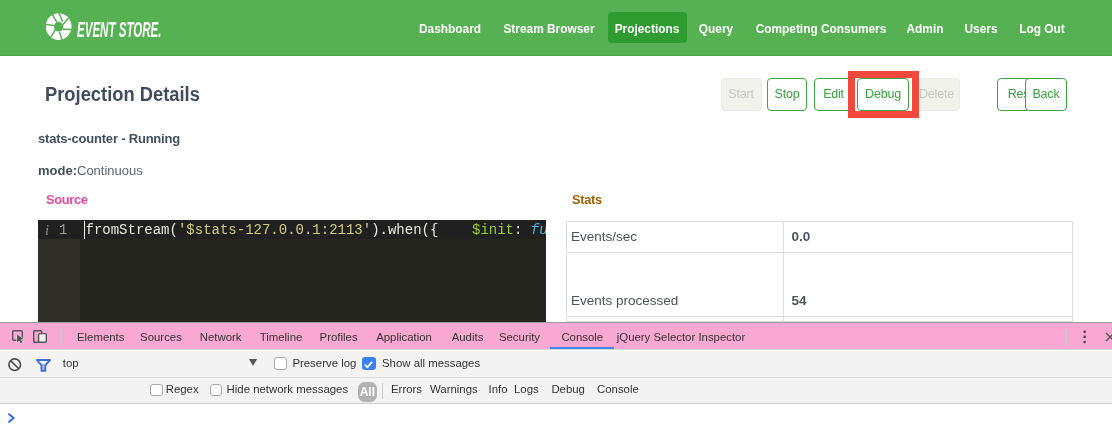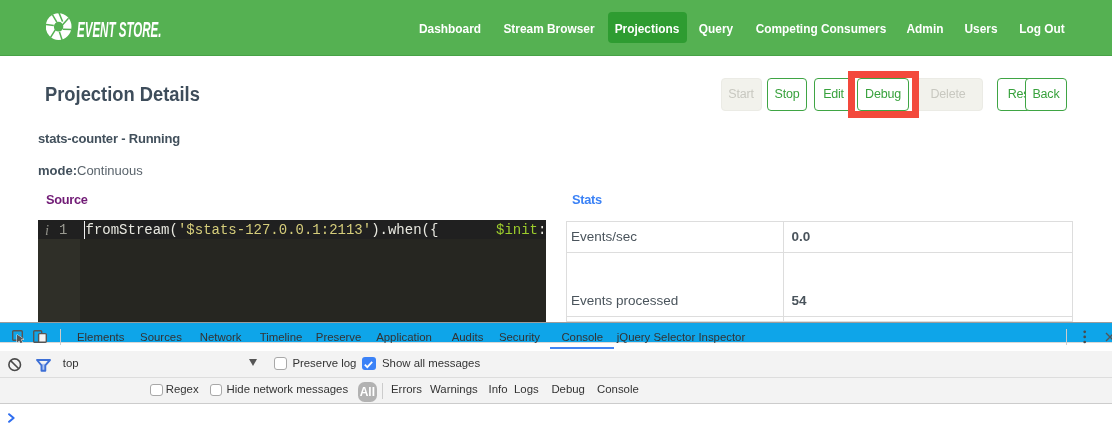--- a/index.html
+++ b/index.html
@@ -15,23 +15,23 @@
 #pill { position:absolute; left:607.5px; top:12.4px; width:79.3px; height:30.4px;
   background:#2e9c31; border-radius:4px; }
 
 #h1 { position:absolute; left:45px; top:83px; font-size:19.5px; font-weight:bold;
   color:#3e4d5b; transform:scaleX(0.94); transform-origin:left top; }
 #sub1 { position:absolute; left:38px; top:130.5px; font-size:13px; letter-spacing:-0.2px; font-weight:bold;
   color:#42505c; }
 #sub2 { position:absolute; left:38px; top:162.5px; font-size:13px; color:#5a646c; }
 #sub2 b { color:#42505c; }
 #srclbl { position:absolute; left:46px; top:191.5px; font-size:12.8px; letter-spacing:-0.3px; font-weight:bold;
-  color:#701a75; }
+  color:#ec4899; }
 #statslbl { position:absolute; left:572px; top:191.5px; font-size:12.8px; letter-spacing:-0.3px; font-weight:bold;
-  color:#3b82f6; }
+  color:#a16207; }
 
 .btn { position:absolute; top:77.5px; height:33px; line-height:30.5px;
   text-align:center; font-size:12.5px; letter-spacing:-0.2px; border-radius:4px; background:#fff;
   border:1.3px solid #3fa544; color:#38a23d; }
 .btn.dis { border:1.3px solid #ebebe5; color:#c8c8c0; background:#f2f2ec; }
 #redbox { position:absolute; left:847.7px; top:70.5px; width:71.4px; height:47.1px;
   border:7px solid #f3493c; z-index:5; }
 
 #editor { position:absolute; left:38px; top:220px; width:507.5px; height:101.8px;
   background:#262621; overflow:hidden; font-family:"Liberation Mono", monospace;
@@ -39,35 +39,35 @@
 #gutter { position:absolute; left:0; top:0; bottom:0; width:41.8px; background:#2f2f28; }
 #line1 { position:absolute; left:0; top:0; width:100%; height:19.2px; background:#202020; }
 #gutmarks { position:absolute; left:0; top:0; width:41.8px; height:19.2px;
   color:#8f8f88; }
 #gutmarks i { position:absolute; left:7px; top:1.5px; font-style:italic;
   font-family:"Liberation Serif", serif; font-size:14.5px; }
 #gutmarks s { position:absolute; left:21px; top:2px; text-decoration:none; color:#9a9a92; }
 #cursor { position:absolute; left:45.8px; top:1px; width:1.2px; height:17.5px; background:#f0f0f0; }
 #code { position:absolute; left:47.5px; top:2px; white-space:pre; color:#e8e8e0; }
 .str { color:#d5cd7b; }
-.vgreen { color:#9ccc2c;margin-left:24px; }
+.vgreen { color:#9ccc2c; }
 .kw { color:#45b8ea; font-style:italic; }
 
 #stable { position:absolute; left:566px; top:220.7px; width:507px; height:101px;
   border:1px solid #ddd; }
 .trow { position:absolute; left:0; width:505px; height:31.7px; border-bottom:1px solid #ddd; }
 .tc1 { position:absolute; left:4px; top:7.5px; font-size:13.5px; color:#4a545c; }
 .tc2 { position:absolute; left:224.5px; top:7.5px; font-size:13.5px; color:#4a545c;font-weight:bold; }
 #colline { position:absolute; left:216px; top:0; bottom:0; width:1px; background:#ddd; }
 
 #dt { position:absolute; left:0; top:321.8px; width:1112px; height:118.2px;
   background:#fff; }
 #splitter { position:absolute; left:0; top:0; width:1112px; height:1.5px; background:#9c9c9c; }
-#tabbar { position:absolute; left:0; top:1.5px; width:1112px; height:20px;
-  background:#0ea5e9; border-bottom:1px solid #d8d8d8; }
+#tabbar { position:absolute; left:0; top:1.5px; width:1112px; height:27px;
+  background:#f9a8d4; border-bottom:1px solid #d8d8d8; }
 .tab { position:absolute; top:7.5px; transform:translateX(-50%); font-size:11.4px;
   color:#333; white-space:nowrap; }
 #consoleul { position:absolute; left:550px; top:25.3px; width:64px; height:2px;
   background:#4285f4; }
 #row2 { position:absolute; left:0; top:29.3px; width:1112px; height:26.7px;
   background:#f3f3f3; border-bottom:1px solid #ddd; }
 #row3 { position:absolute; left:0; top:56px; width:1112px; height:26px;
   background:#f3f3f3; border-bottom:1px solid #ccc; }
 .dtext { position:absolute; font-size:11.4px; color:#333; white-space:nowrap; }
 .cb { position:absolute; width:13.5px; height:13.5px; background:#fff;
@@ -118,21 +118,21 @@
 <div id="sub1">stats-counter - Running</div>
 <div id="sub2"><b>mode:</b>Continuous</div>
 <div id="srclbl">Source</div>
 <div id="statslbl">Stats</div>
 
 <div class="btn dis" style="left:720.5px;width:41px">Start</div>
 <div class="btn" style="left:767px;width:40px">Stop</div>
 <div class="btn" style="left:814px;width:39px">Edit</div>
 <div class="btn" style="left:857px;width:52px;z-index:6">Debug</div>
 <div id="redbox"></div>
-<div class="btn dis" style="left:913px;width:70px">Delete</div>
+<div class="btn dis" style="left:913px;width:47px">Delete</div>
 <div class="btn" style="left:997px;width:53px">Reset</div>
 <div class="btn" style="left:1024.6px;width:42.8px">Back</div>
 
 <div id="editor">
   <div id="gutter"></div>
   <div id="line1"></div>
   <div id="gutmarks">
       <i>i</i>
       <s>1</s>
     </div>
@@ -165,21 +165,21 @@
     </svg>
     <svg class="abs" style="left:33px;top:7px" width="14" height="13" viewBox="0 0 14 13">
       <rect x="0.7" y="0.7" width="8" height="11.6" rx="1" fill="none" stroke="#555" stroke-width="1.4"></rect>
       <rect x="5.6" y="3.6" width="7.7" height="8.7" rx="1" fill="#f3f3f3" stroke="#555" stroke-width="1.4"></rect>
     </svg>
     <div class="vsep" style="left:59.5px;top:6px;height:16px"></div>
     <div class="tab" style="left:100.7px">Elements</div>
     <div class="tab" style="left:161px">Sources</div>
     <div class="tab" style="left:220.6px">Network</div>
     <div class="tab" style="left:281px">Timeline</div>
-    <div class="tab" style="left:338.6px">Preserve</div>
+    <div class="tab" style="left:338.6px">Profiles</div>
     <div class="tab" style="left:404px">Application</div>
     <div class="tab" style="left:467.5px">Audits</div>
     <div class="tab" style="left:519.5px">Security</div>
     <div class="tab" style="left:582.3px">Console</div>
     <div class="tab" style="left:681px">jQuery Selector Inspector</div>
     <div class="vsep" style="left:1065.6px;top:6px;height:16px"></div>
     <svg class="abs" style="left:1083px;top:7px" width="4" height="14" viewBox="0 0 4 14">
       <circle cx="1.7" cy="1.8" r="1.35" fill="#4a4a4a"></circle>
       <circle cx="1.7" cy="6.9" r="1.35" fill="#4a4a4a"></circle>
       <circle cx="1.7" cy="12" r="1.35" fill="#4a4a4a"></circle>

